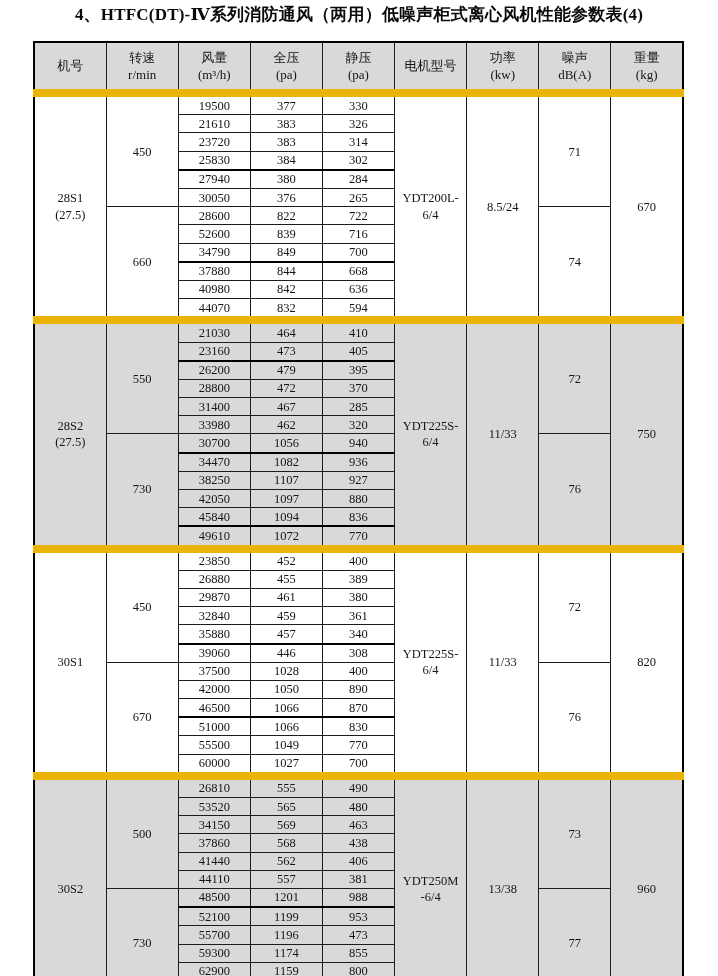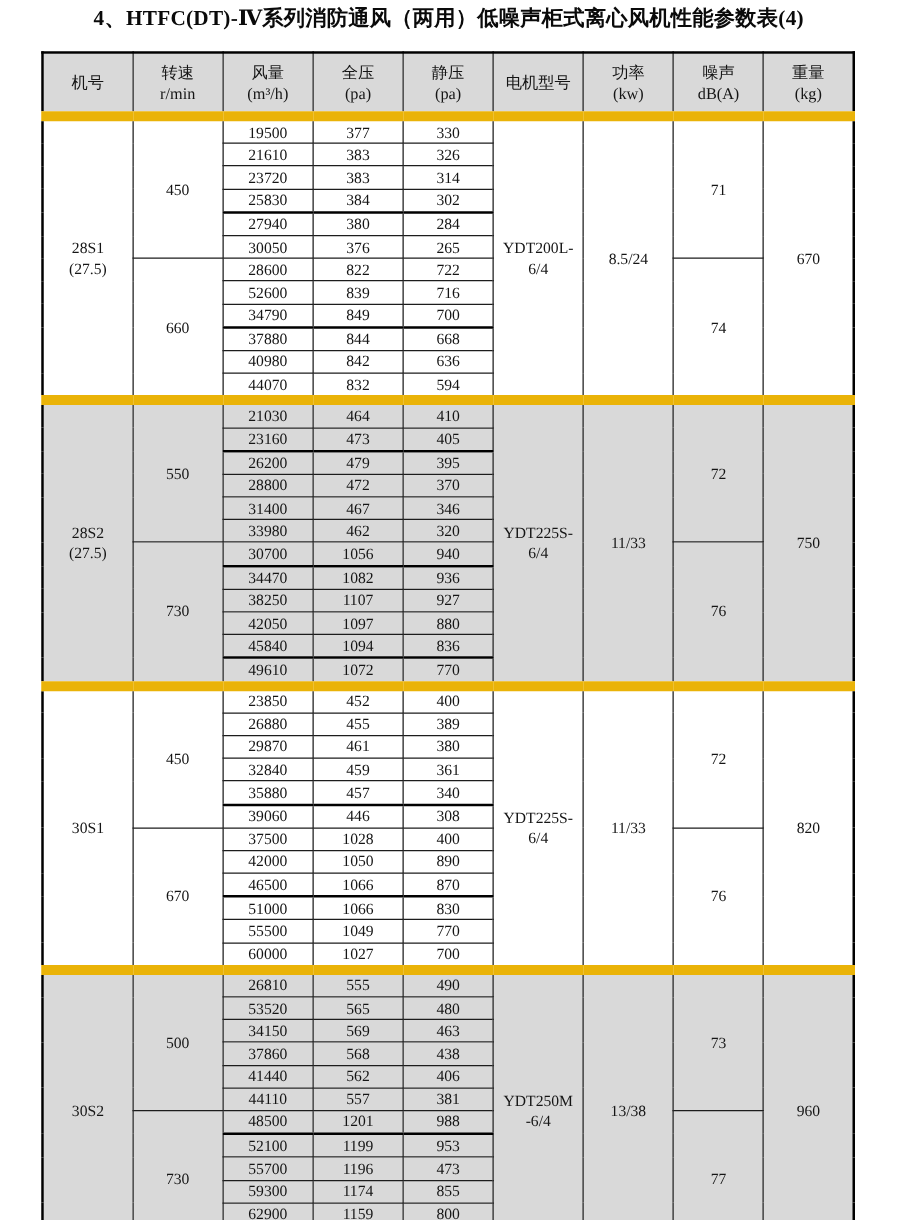--- a/index.html
+++ b/index.html
@@ -342,21 +342,21 @@
           </td>
         </tr>
         <tr class="shaded">
           <td>
             <div class="ln">31400</div>
           </td>
           <td>
             <div class="ln">467</div>
           </td>
           <td>
-            <div class="ln">346</div>
+            <div class="ln">285</div>
           </td>
         </tr>
         <tr class="shaded">
           <td>
             <div class="ln">33980</div>
           </td>
           <td>
             <div class="ln">462</div>
           </td>
           <td>

